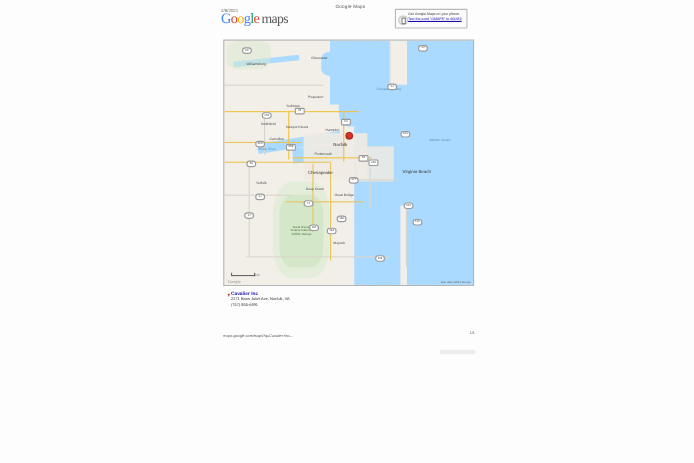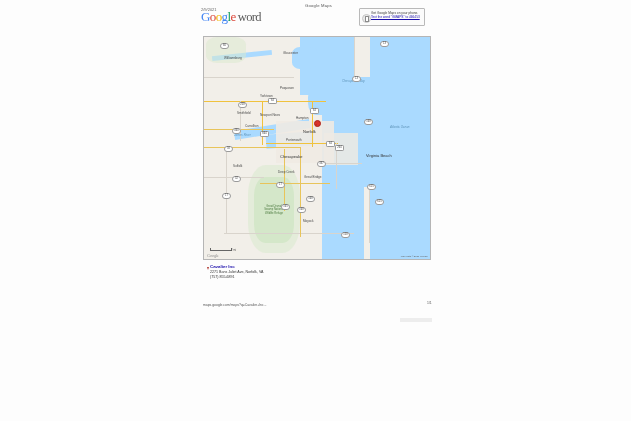--- a/index.html
+++ b/index.html
@@ -293,21 +293,21 @@
 </style>
 </head>
 <body>
 
 <div id="page">
 
   <div class="browser-title">Google Maps</div>
   <div class="date-stamp">2/9/2021</div>
 
   <div class="logo">
-    <span class="g1">G</span><span class="o1">o</span><span class="o2">o</span><span class="g2">g</span><span class="l">l</span><span class="e">e</span><span class="maps">word</span>
+    <span class="g1">G</span><span class="o1">o</span><span class="o2">o</span><span class="g2">g</span><span class="l">l</span><span class="e">e</span><span class="maps">maps</span>
   </div>
 
   <div class="promo">
     <div class="promo-icon"></div>
     <div class="promo-text">
       <span>Get Google Maps on your phone.</span>
       <span class="promo-link">Text the word "GMAPS" to 466453</span>
     </div>
   </div>
 

